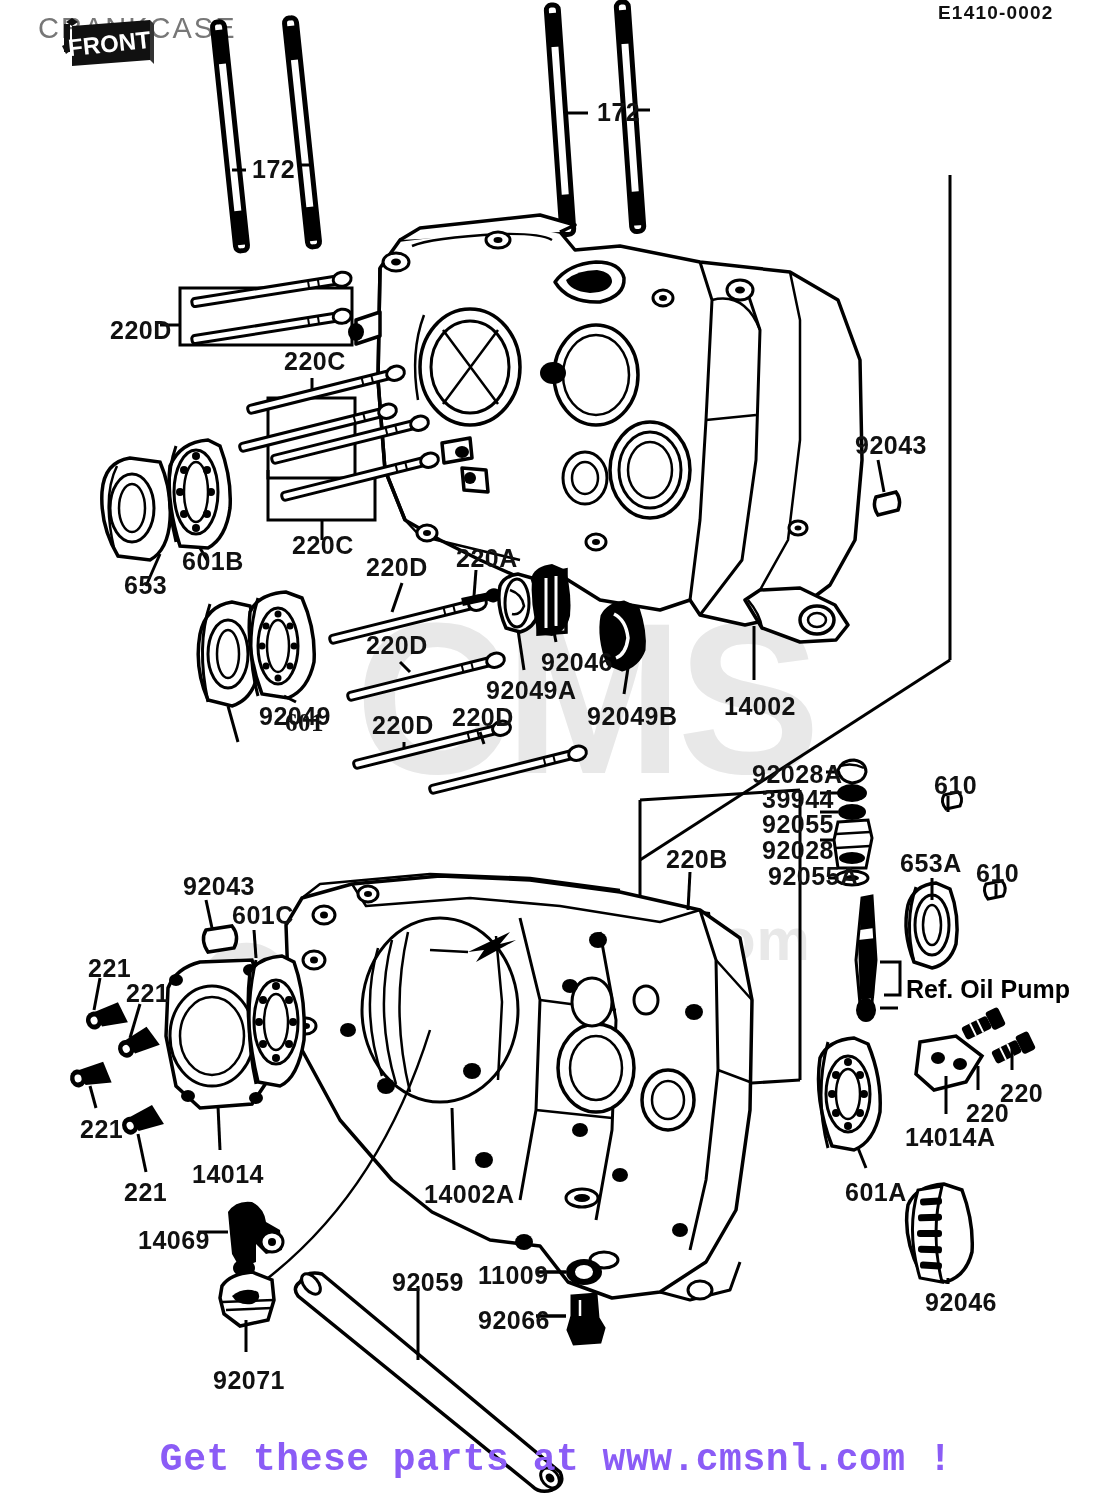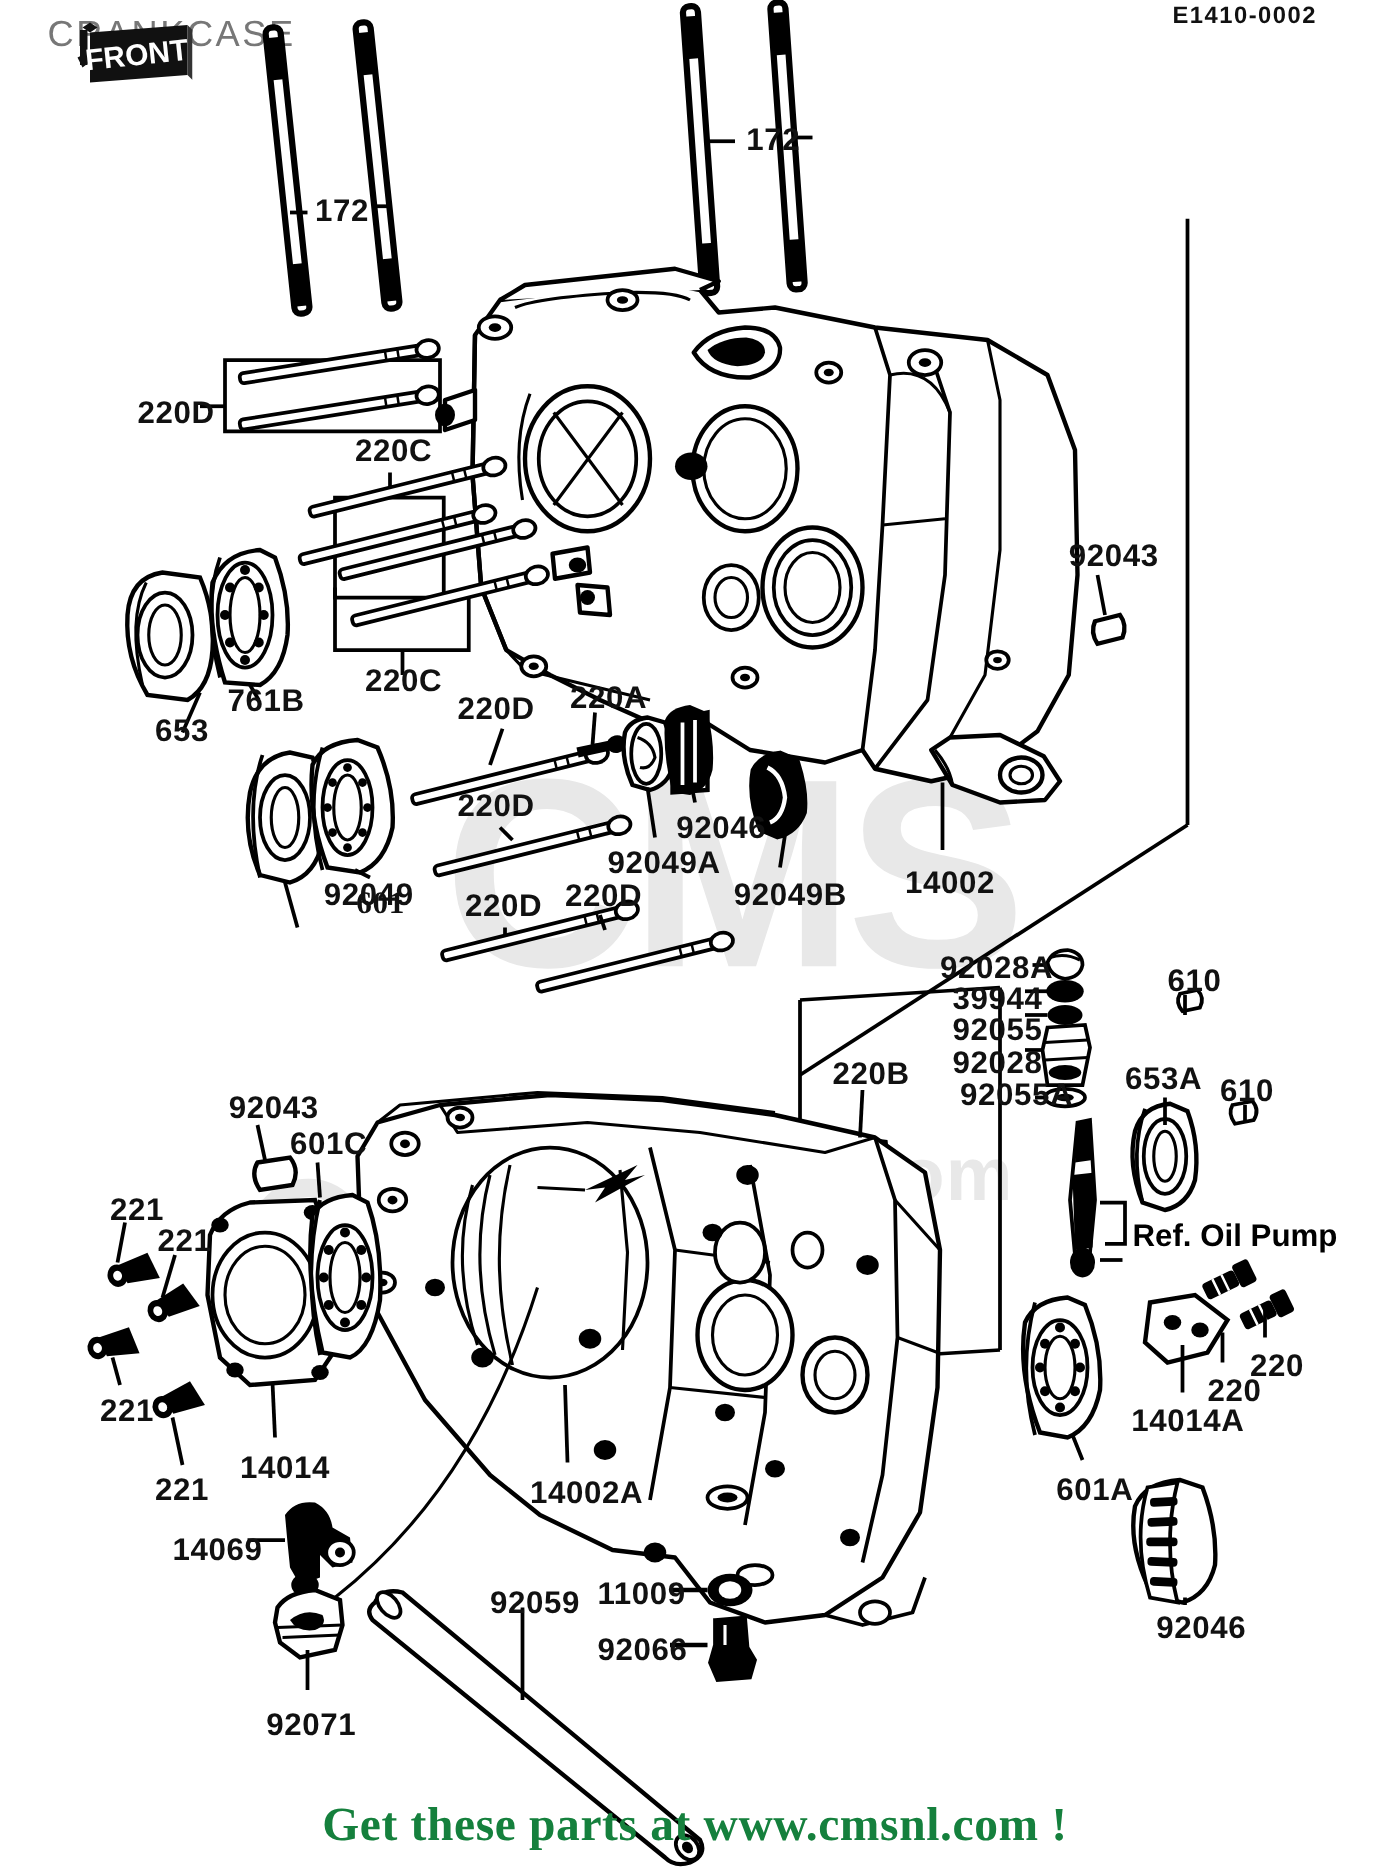--- a/index.html
+++ b/index.html
@@ -7,21 +7,21 @@
        font-family:"Liberation Sans",sans-serif;color:#000;}
   #sheet{position:absolute;inset:0;width:1120px;height:1500px;}
   .lbl{position:absolute;font-family:"Liberation Sans",sans-serif;
        font-weight:700;font-size:25px;letter-spacing:.5px;color:#111;
        white-space:nowrap;line-height:1;}
   .title{position:absolute;left:38px;top:12px;font-size:29px;color:#777;
          font-weight:400;letter-spacing:2px;white-space:nowrap;}
   .docno{position:absolute;left:938px;top:2px;font-size:19px;font-weight:700;
          letter-spacing:1.2px;color:#111;white-space:nowrap;}
   .footer{position:absolute;left:0;top:1438px;width:1112px;text-align:center;
-          font-family:Liberation Serif, serif;font-size:38px;color:#15803d;
+          font-family:Liberation Mono, monospace;font-size:38px;color:#8b5cf6;
           font-weight:700;letter-spacing:.5px;}
   .wm{position:absolute;pointer-events:none;user-select:none;color:#e8e8e8;
       font-weight:700;font-family:"Liberation Sans",sans-serif;}
   .wm1{left:355px;top:575px;font-size:215px;letter-spacing:-6px;}
   .wm2{left:330px;top:905px;font-size:60px;letter-spacing:1px;}
   .wm3{left:188px;top:905px;font-size:140px;}
   .frontbox{position:absolute;left:58px;top:16px;width:96px;height:56px;}
   .refoil{position:absolute;left:906px;top:975px;font-size:25px;font-weight:700;
           white-space:nowrap;}
 </style>
@@ -532,21 +532,21 @@
 
 <div class="refoil">Ref. Oil Pump</div>
 
 <div id="callout-layer">
     <div class="lbl" style="left: 252px; top: 157px;">172</div>
     <div class="lbl" style="left: 597px; top: 100px;">172</div>
     <div class="lbl" style="left: 110px; top: 318px;">220D</div>
     <div class="lbl" style="left: 284px; top: 349px;">220C</div>
     <div class="lbl" style="left: 292px; top: 533px;">220C</div>
     <div class="lbl" style="left: 124px; top: 573px;">653</div>
-    <div class="lbl" style="left: 182px; top: 549px;">761B</div>
+    <div class="lbl" style="left: 182px; top: 549px;">601B</div>
     <div class="lbl" style="left: 215px; top: 704px; margin-left: 44px;">92049</div>
     <div class="lbl" style="left: 285px; top: 710px; font-family: Liberation Serif, serif;">601</div>
     <div class="lbl" style="left: 366px; top: 555px;">220D</div>
     <div class="lbl" style="left: 366px; top: 633px;">220D</div>
     <div class="lbl" style="left: 372px; top: 713px;">220D</div>
     <div class="lbl" style="left: 452px; top: 705px;">220D</div>
     <div class="lbl" style="left: 456px; top: 546px;">220A</div>
     <div class="lbl" style="left: 541px; top: 650px;">92046</div>
     <div class="lbl" style="left: 486px; top: 678px;">92049A</div>
     <div class="lbl" style="left: 587px; top: 704px;">92049B</div>

